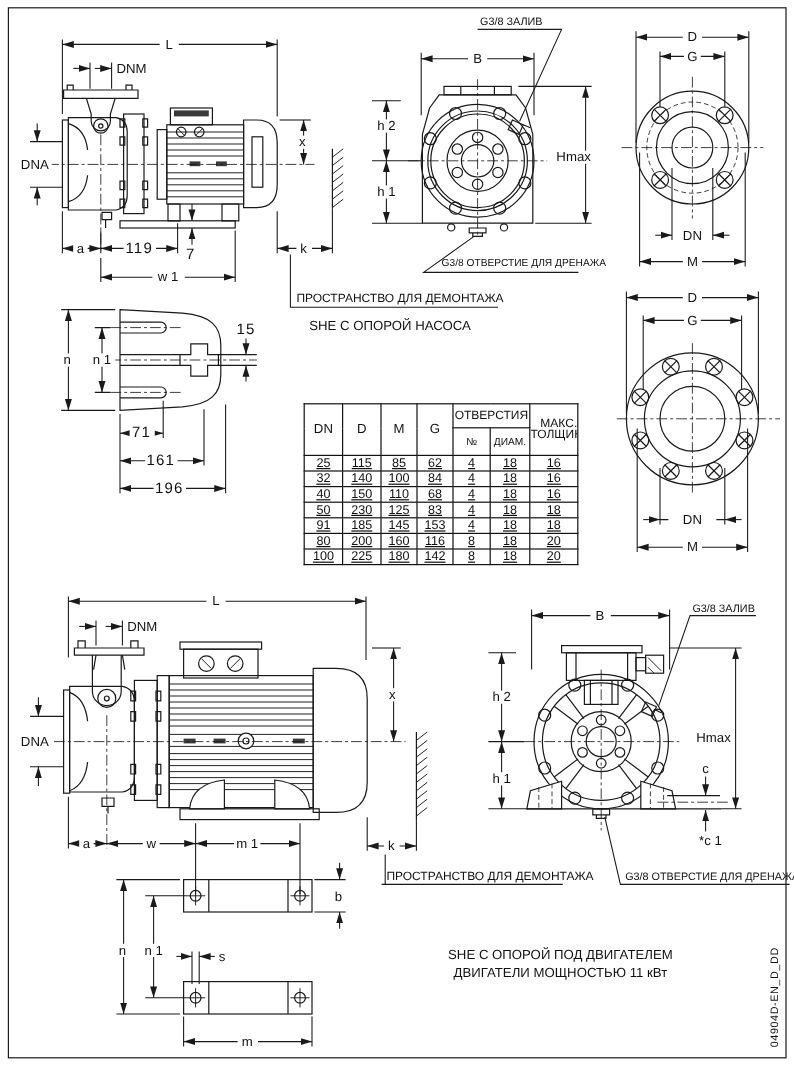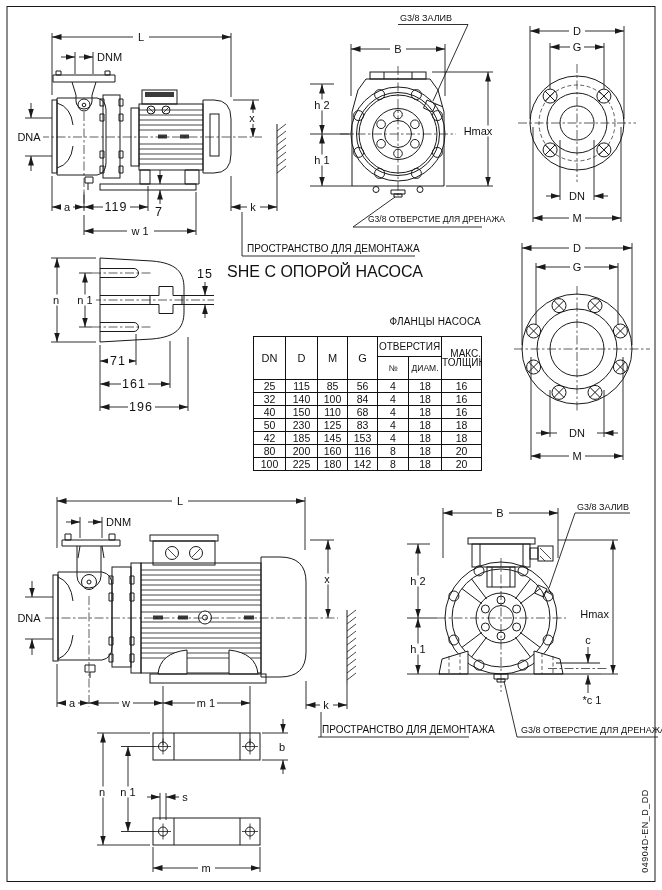--- a/index.html
+++ b/index.html
@@ -12,30 +12,30 @@
   .sd{stroke:#1a1a1a;stroke-width:0.9;fill:none;}
   .cl{stroke:#1a1a1a;stroke-width:0.7;fill:none;stroke-dasharray:9 2.5 2.5 2.5;}
   .hid{stroke:#1a1a1a;stroke-width:0.7;fill:none;stroke-dasharray:4 2.5;}
   .wbg{fill:#fff;}
   .dark{fill:#3a3a3a;}
   text{fill:#111;font-family:"Liberation Sans",sans-serif;}
   .t8{font-size:8.5px;} .t9{font-size:9px;} .t10{font-size:10px;}
   .t11{font-size:11px;} .t12{font-size:12.5px;letter-spacing:1px;}
   .mid{text-anchor:middle;} .end{text-anchor:end;}
   .ov{position:absolute;}
-  .cap{font-size:16px;line-height:14.5px;text-align:center;}
+  .cap{font-size:11px;line-height:14.5px;text-align:center;}
   .ftitle{font-size:10px;text-align:right;letter-spacing:0.2px;}
   .ftable{border-collapse:collapse;table-layout:fixed;width:228px;}
   .ftable th,.ftable td{border:1px solid #111;text-align:center;vertical-align:middle;
       padding:0;font-weight:normal;overflow:hidden;}
   .ftable thead th{font-size:11px;}
   .ftable .small{font-size:8.5px;}
   .ftable .holes{font-size:10px;}
   .ftable .maxthk{font-size:10px;line-height:9px;text-align:right;}
-  .ftable tbody tr{height:12.7px;}
+  .ftable tbody tr{height:12.7px;text-decoration:underline;}
   .ftable tbody td{font-size:10.5px;line-height:12px;}
 </style>
 </head>
 <body>
 
 <div id="stage">
 <svg width="662" height="890" viewBox="0 0 662 890">
 <defs>
   <marker id="arr" viewBox="0 0 10 7" markerWidth="10" markerHeight="7" refX="9.5" refY="3.5" orient="auto-start-reverse" markerUnits="userSpaceOnUse">
     <path d="M0,0.6 L9.5,3.5 L0,6.4 Z" fill="#1a1a1a"></path>
@@ -435,22 +435,25 @@
   <path class="sd" d="M321,712 V737 M318,737 H469"></path>
   <text class="t10" x="322" y="733">ПРОСТРАНСТВО ДЛЯ ДЕМОНТАЖА</text>
 </g>
 
 <text class="t9" transform="rotate(-90 648 831)" x="648" y="831" text-anchor="middle" letter-spacing="0.5">04904D-EN_D_DD</text>
 </svg>
 
 <div class="ov cap" style="left:200px;top:265px;width:250px;">
   <div>SHE С ОПОРОЙ НАСОСА</div>
 </div>
-
-<div class="ov ftitle" style="left:253px;top:316px;width:228px;">ФЛАНЦЫ НАСОСА</div>
+<div class="ov cap" style="left:339px;top:789px;width:256px;">
+  <div>SHE С ОПОРОЙ ПОД ДВИГАТЕЛЕМ</div>
+  <div>ДВИГАТЕЛИ МОЩНОСТЬЮ 11 кВт</div>
+</div>
+
 <div class="ov" style="left:253px;top:336px;">
   <table class="ftable">
     <colgroup>
           <col style="width:32px">
           <col style="width:32px">
           <col style="width:30px">
           <col style="width:30px">
           <col style="width:31px">
           <col style="width:33px">
           <col style="width:40px">
@@ -467,21 +470,21 @@
       <tr style="height:23px">
         <th class="small">№</th>
         <th class="small">ДИАМ.</th>
       </tr>
     </thead>
     <tbody>
           <tr>
             <td>25</td>
             <td>115</td>
             <td>85</td>
-            <td>56</td>
+            <td>62</td>
             <td>4</td>
             <td>18</td>
             <td>16</td>
           </tr>
           <tr>
             <td>32</td>
             <td>140</td>
             <td>100</td>
             <td>84</td>
             <td>4</td>
@@ -500,21 +503,21 @@
           <tr>
             <td>50</td>
             <td>230</td>
             <td>125</td>
             <td>83</td>
             <td>4</td>
             <td>18</td>
             <td>18</td>
           </tr>
           <tr>
-            <td>42</td>
+            <td>91</td>
             <td>185</td>
             <td>145</td>
             <td>153</td>
             <td>4</td>
             <td>18</td>
             <td>18</td>
           </tr>
           <tr>
             <td>80</td>
             <td>200</td>

